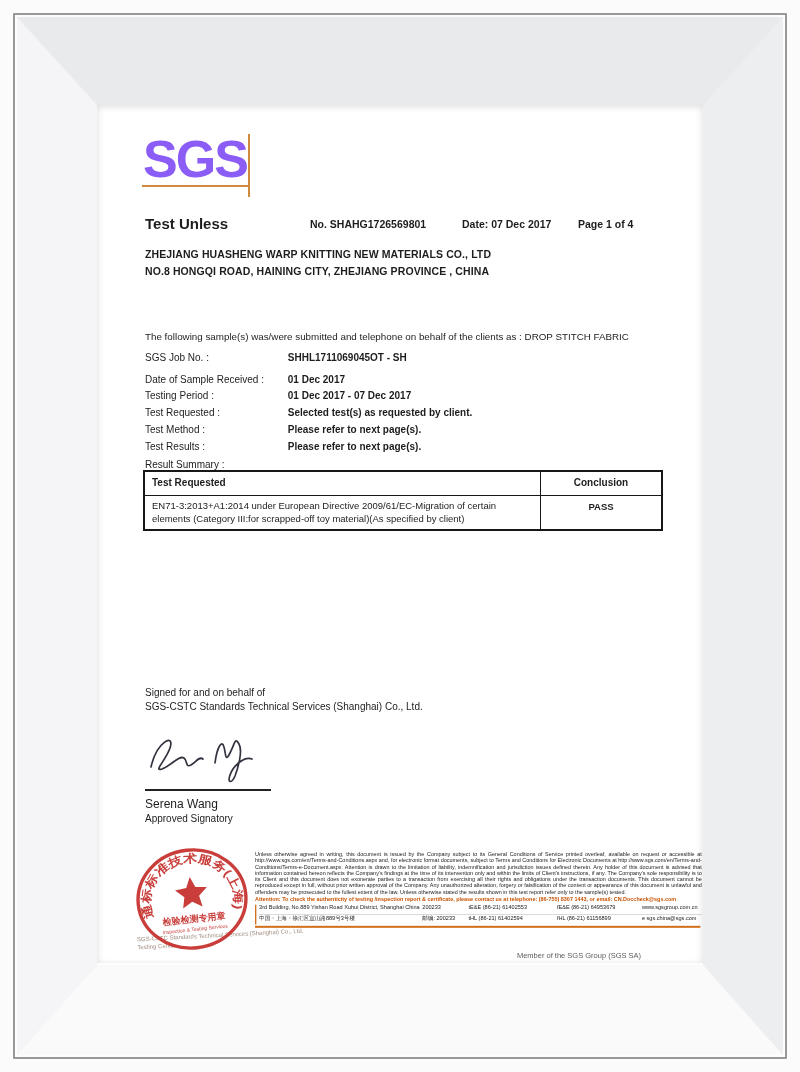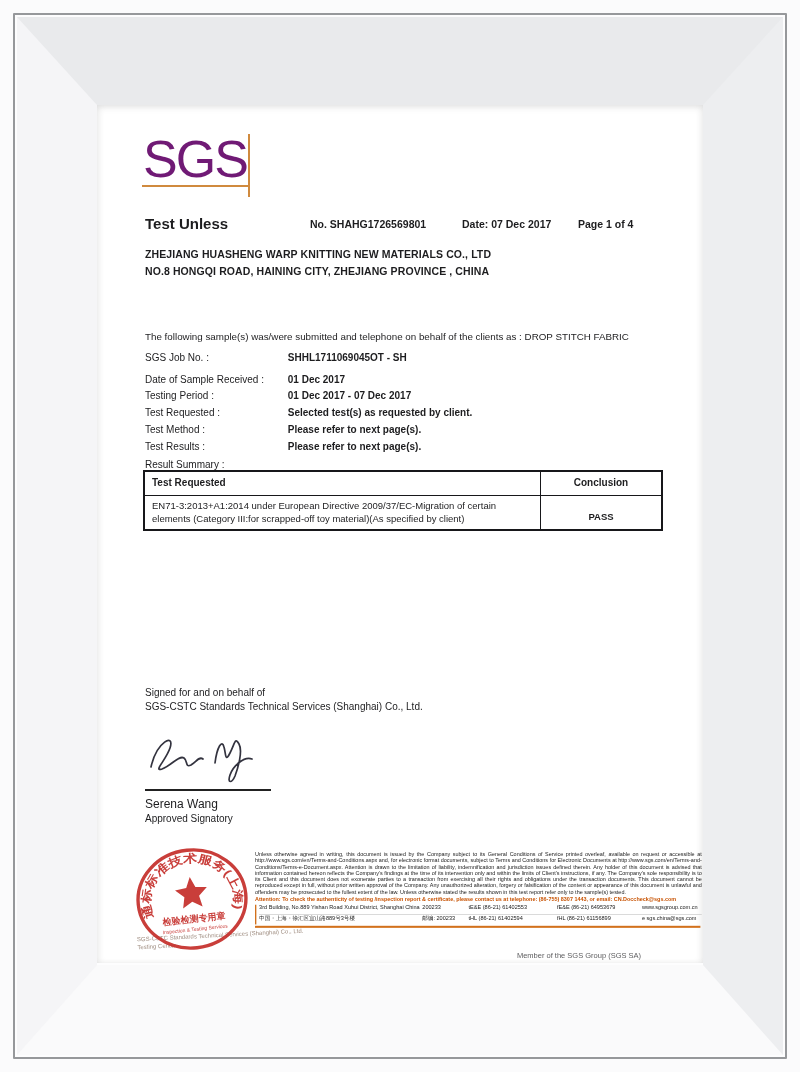--- a/index.html
+++ b/index.html
@@ -20,21 +20,21 @@
     border-right:80px solid #edeef0;
   }
   
   .paper{
     position:absolute;left:97px;top:105px;width:606px;height:858px;
     background:#ffffff;
     box-shadow:inset 0 3px 7px rgba(0,0,0,.07), inset 3px 0 6px rgba(0,0,0,.04), inset -3px 0 6px rgba(0,0,0,.04);
   }
   .abs{position:absolute;}
   
-  .sgs-logo{left:46px;top:28px;font-size:52px;font-weight:400;color:#701a75;letter-spacing:-2px;line-height:1;}
+  .sgs-logo{left:46px;top:28px;font-size:52px;font-weight:700;color:#8b5cf6;letter-spacing:-2px;line-height:1;}
   .logo-hline{left:45px;top:80px;width:108px;height:2px;background:#d08a3e;}
   .logo-vline{left:151px;top:29px;width:2px;height:63px;background:#d08a3e;}
   
   .doc-title{left:48px;top:110px;font-size:15px;font-weight:700;}
   .report-no{left:213px;top:113px;font-size:10.5px;font-weight:600;}
   .report-date{left:365px;top:113px;font-size:10.5px;font-weight:600;}
   .report-page{left:481px;top:113px;font-size:10.5px;font-weight:600;}
   
   .client{left:48px;top:141px;font-size:10.5px;font-weight:700;line-height:17px;letter-spacing:.1px;}
   .sample-line{left:48px;top:226px;font-size:9.8px;}
@@ -42,21 +42,21 @@
   .drow{left:48px;font-size:10px;}
   .drow .lab{display:inline-block;width:140px;}
   .drow .val{font-weight:600;}
   .rs-label{left:48px;top:354px;font-size:10px;}
   
   .rtable{left:46px;top:365px;width:520px;border-collapse:collapse;}
   .rtable th,.rtable td{border:1.6px solid #17171a;font-size:9.5px;padding:3px 7px;vertical-align:top;line-height:1.45;}
   .rtable{border:2.5px solid #17171a;}
   .rtable th{text-align:left;font-weight:700;font-size:10px;padding:4px 7px;}
   .rtable .ccol{width:106px;text-align:center;}
-  .rtable td.ccol{font-weight:600;padding-top:14px;margin-left:39px;}
+  .rtable td.ccol{font-weight:600;padding-top:4px;margin-left:39px;}
   
   .sig1{left:48px;top:582px;font-size:10px;}
   .sig2{left:48px;top:596px;font-size:10px;}
   .sig-svg{left:46px;top:618px;}
   .sig-line{left:48px;top:684px;width:126px;height:2.4px;background:#222;}
   .sig-name{left:48px;top:692px;font-size:12px;}
   .sig-title{left:48px;top:708px;font-size:10px;}
   
   .footer-right{left:158px;top:746px;width:657px;transform:scale(.68);transform-origin:0 0;}
   .disclaimer{font-size:8px;line-height:1.16;text-align:justify;color:#222;}
@@ -126,21 +126,21 @@
 
     <div class="abs rs-label">Result Summary :</div>
 
     <table class="abs rtable">
       <tbody>
           <tr>
         <th>Test Requested</th>
         <th class="ccol">Conclusion</th>
       </tr>
       <tr style="height:32px">
-        <td>EN71-3:2013+A1:2014 under European Directive 2009/37/EC-Migration of certain elements (Category III:for scrapped-off toy material)(As specified by client)</td>
+        <td>EN71-3:2013+A1:2014 under European Directive 2009/61/EC-Migration of certain elements (Category III:for scrapped-off toy material)(As specified by client)</td>
         <td class="ccol">PASS</td>
       </tr>
     </tbody>
       </table>
 
     <div class="abs sig1">Signed for and on behalf of</div>
     <div class="abs sig2">SGS-CSTC Standards Technical Services (Shanghai) Co., Ltd.</div>
     <svg class="abs sig-svg" width="140" height="64" viewBox="0 0 140 64">
       <g fill="none" stroke="#33333f" stroke-width="1.7" stroke-linecap="round">
         <path d="M8 44 C14 18 32 10 27 25 C23 37 10 49 19 46 C29 42 36 32 41 35 C45 38 42 45 48 42 C53 39 56 33 60 36"></path>

